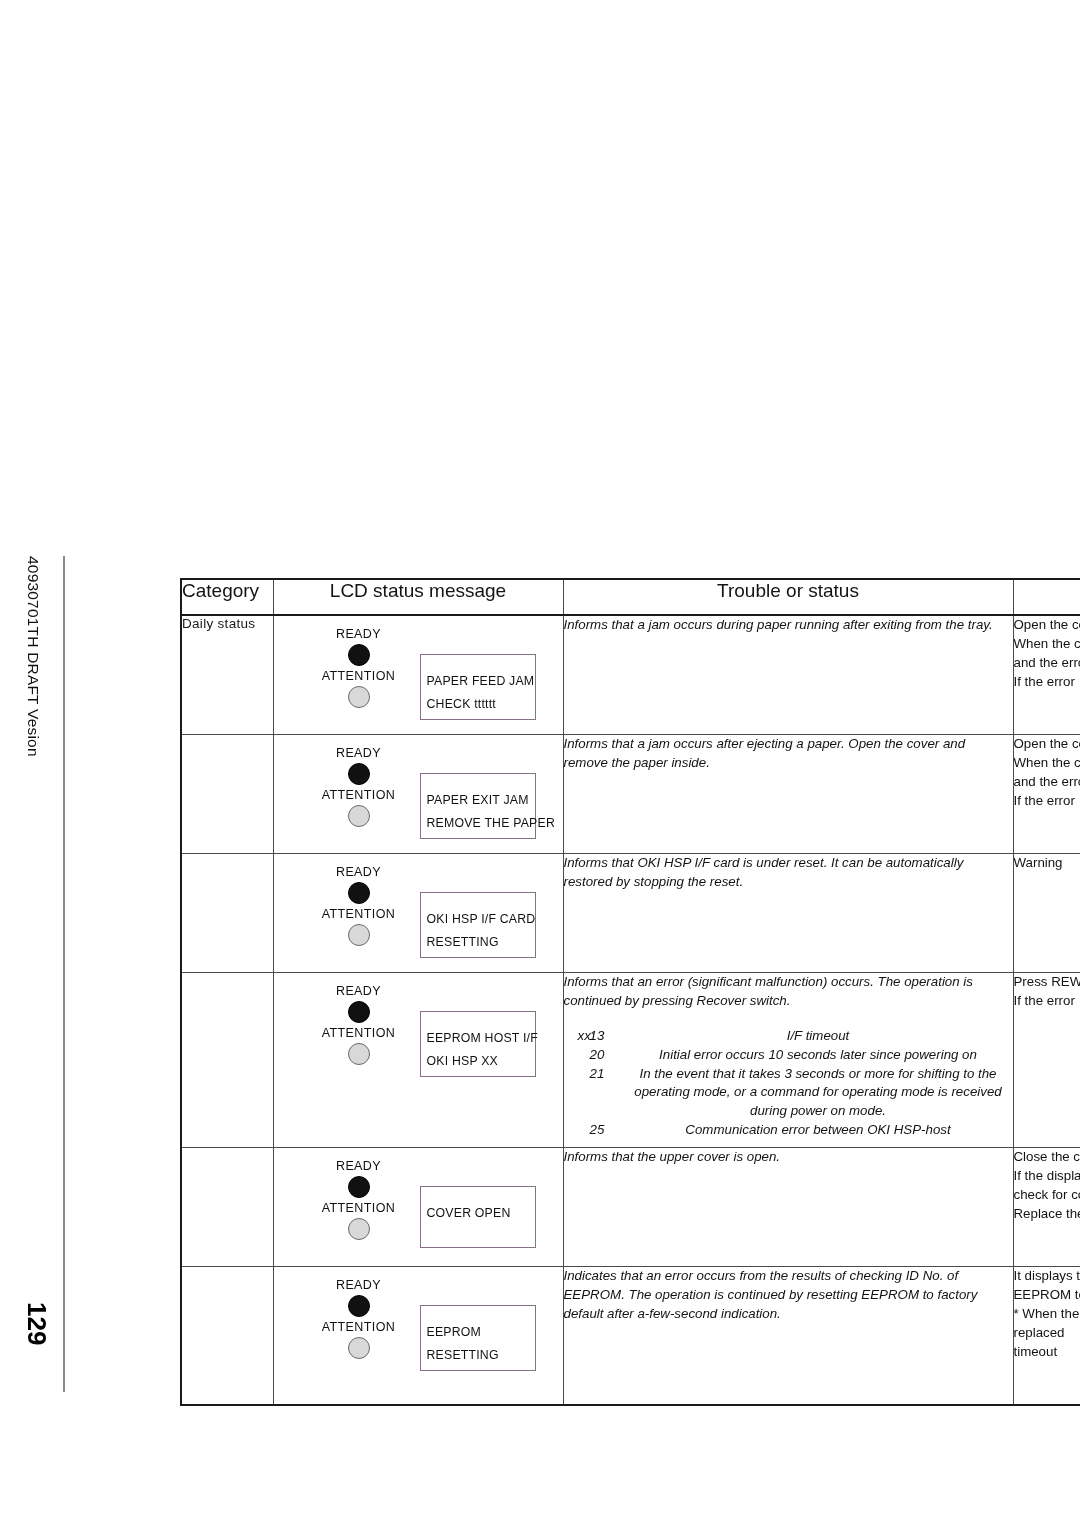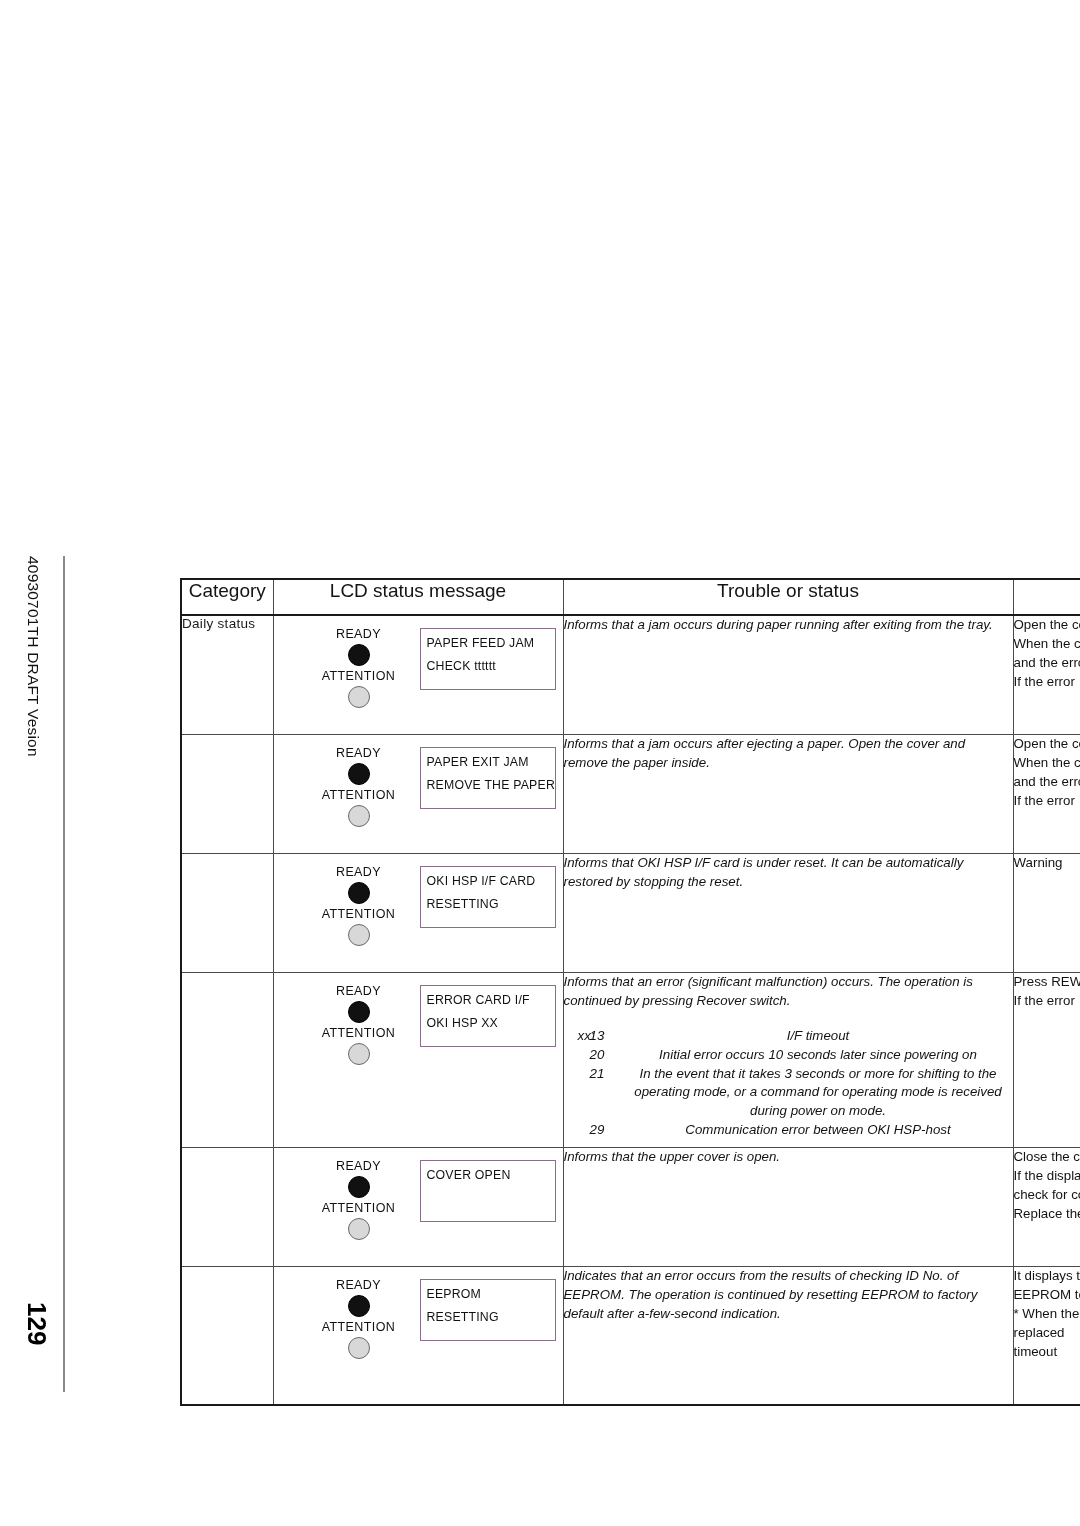--- a/index.html
+++ b/index.html
@@ -77,21 +77,21 @@
 
   thead th {
     height: 34px;
     font-size: 19px;
     font-weight: normal;
     text-align: center;
     vertical-align: middle;
     border-bottom: 2px solid #1a1a1a !important;
     color: #141414;
   }
-  thead th.hdr-cat { text-align: center; }
+  thead th.hdr-cat { text-align: left; }
 
   .cat-cell {
     font-size: 13.5px;
     padding: 7px 0 0 6px;
     color: #1a1a1a;
     letter-spacing: 0.3px;
   }
 
   
   .lcd-cell { position: relative; text-decoration: underline; }
@@ -126,26 +126,26 @@
     background: #111111;
     border: 1px solid #000;
   }
   .lamp-dot.off {
     background: #d8d8d8;
     border: 1.5px solid #6a6a6a;
   }
   .lcd-box {
     position: absolute;
     left: 146px;
-    top: 12px;
-    width: 136px;
+    top: 38px;
+    width: 116px;
     min-height: 62px;
     border: 1px solid #8a6f8a;
     box-sizing: border-box;
-    padding: 8px 0 8px 6px;
+    padding: 20px 0 8px 6px;
     background: #fff;
   }
   .lcd-line {
     font-size: 12.3px;
     letter-spacing: 0.2px;
     line-height: 1.0;
     color: #111;
     white-space: nowrap;
     margin-bottom: 11px;
   }
@@ -308,21 +308,21 @@
         <td class="cat-cell"></td>
         <td class="lcd-cell">
           <div class="lcd-inner">
             <div class="lamps">
               <div class="lamp-label">READY</div>
               <div class="lamp-dot on"></div>
               <div class="lamp-label">ATTENTION</div>
               <div class="lamp-dot off"></div>
             </div>
             <div class="lcd-box">
-              <div class="lcd-line">ERROR CARD I/F</div>
+              <div class="lcd-line">EEPROM HOST I/F</div>
               <div class="lcd-line">OKI HSP XX</div>
             </div>
           </div>
         </td>
         <td class="trb-cell">
           <p>Informs that an error (significant malfunction) occurs. The operation is continued by pressing Recover switch.</p>
           <ul class="sublist">
             <li>
               <span class="lead">xx:</span>
               <span class="code">13</span>
@@ -333,21 +333,21 @@
               <span class="code">20</span>
               <span class="txt">Initial error occurs 10 seconds later since powering on</span>
             </li>
             <li>
               <span class="lead"></span>
               <span class="code">21</span>
               <span class="txt">In the event that it takes 3 seconds or more for shifting to the operating mode, or a command for operating mode is received during power on mode.</span>
             </li>
             <li>
               <span class="lead"></span>
-              <span class="code">29</span>
+              <span class="code">25</span>
               <span class="txt">Communication error between OKI HSP-host</span>
             </li>
           </ul>
         </td>
         <td class="rem-cell">
           <span class="rline">Press REW</span>
           <span class="rline">If the error </span>
         </td>
       </tr>
 

